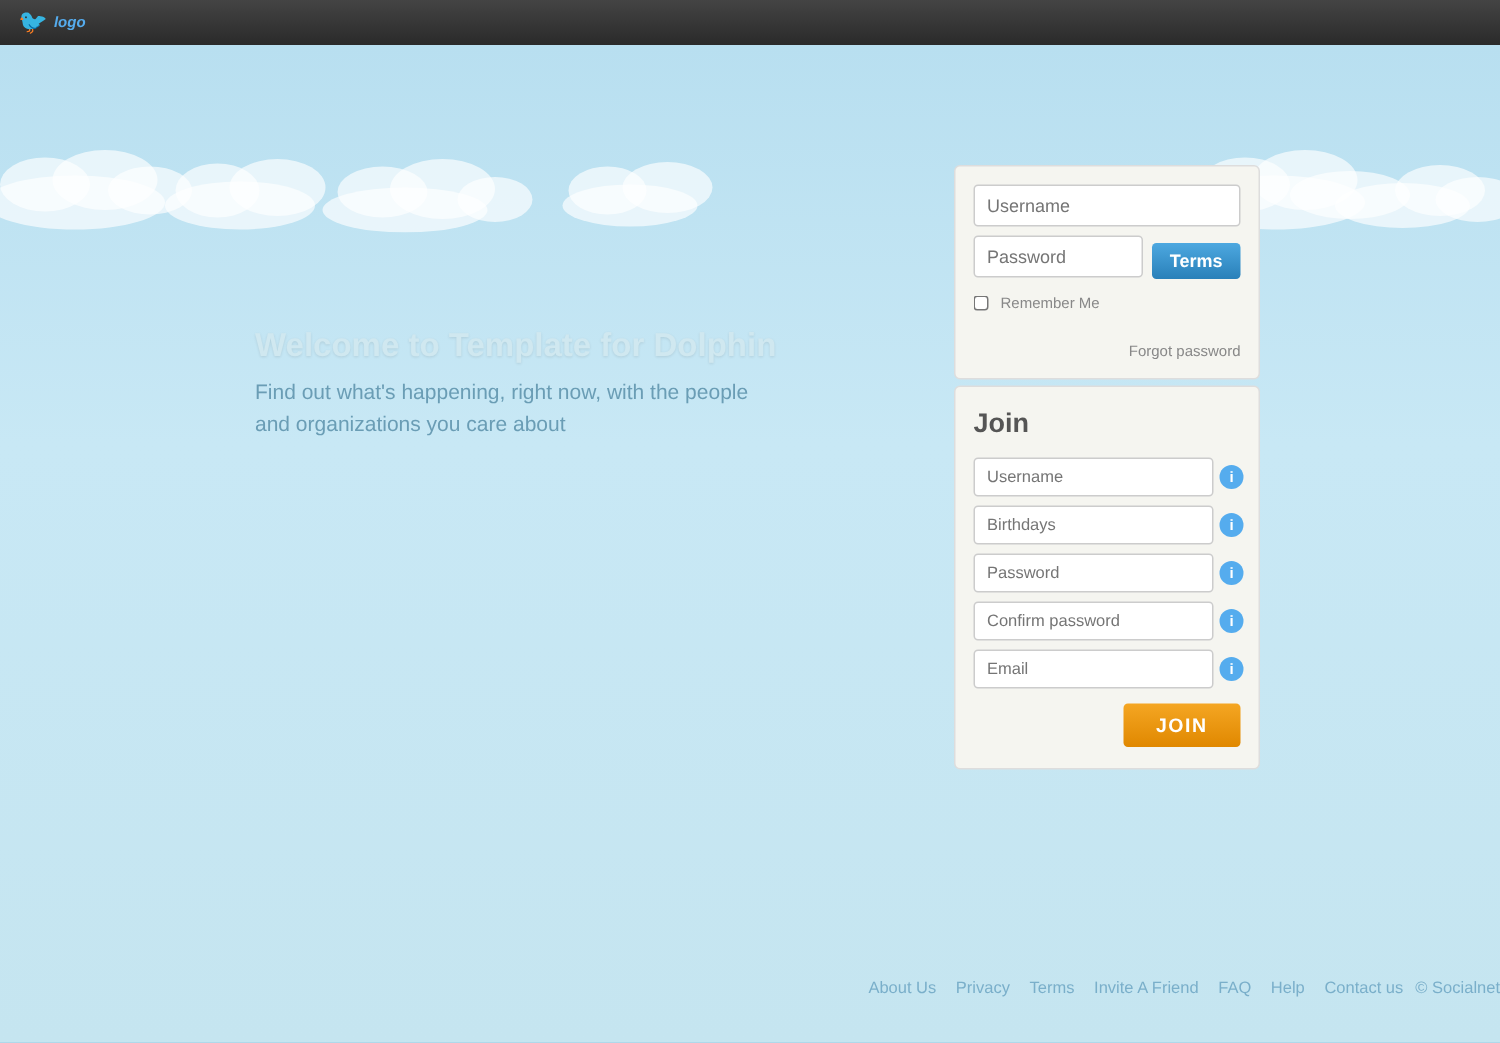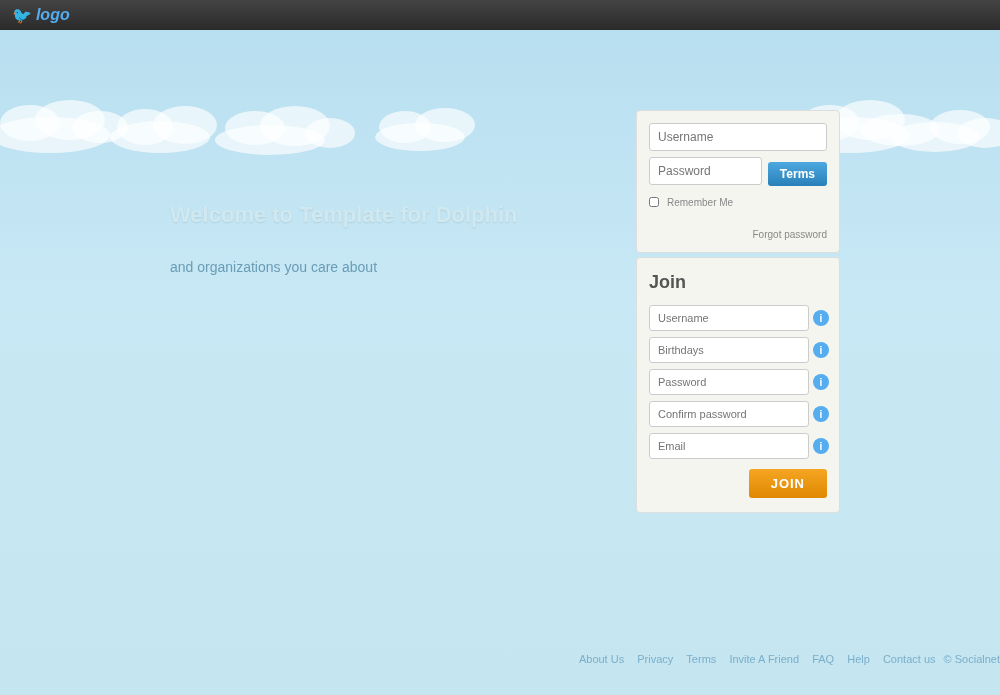--- a/index.html
+++ b/index.html
@@ -24,38 +24,38 @@
       display: flex;
       align-items: center;
       gap: 4px;
     }
     #navbar .bird-icon {
       color: #55acee;
       font-size: 16px;
     }
     #navbar .logo-text {
       color: #55acee;
-      font-size: 16px;
+      font-size: 10px;
       font-style: italic;
       font-weight: bold;
     }
 
     
     #sky {
       position: relative;
       width: 100%;
       height: 665px;
       background: linear-gradient(to bottom, #b8dff0 0%, #c8e8f5 40%, #c5e5f0 100%);
       overflow: hidden;
     }
 
     
     #welcome {
       position: absolute;
-      top: 172px;
+      top: 187px;
       left: 170px;
       width: 380px;
     }
     #welcome .welcome-title {
       color: #d0e8f0;
       font-size: 22px;
       font-weight: bold;
       margin-bottom: 8px;
       text-shadow: 0 1px 2px rgba(0,0,0,0.1);
     }
@@ -266,21 +266,21 @@
 
       <ellipse cx="760" cy="75" rx="50" ry="14"></ellipse>
       <ellipse cx="745" cy="64" rx="28" ry="16"></ellipse>
       <ellipse cx="780" cy="62" rx="32" ry="17"></ellipse>
     </g>
   </svg>
 
   <div id="welcome">
     <div class="welcome-title">Welcome to Template for Dolphin</div>
     <div class="welcome-sub">
-      <br>
+      <span>Find out what's happening, right now, with the people</span><br>
       <span>and organizations you care about</span>
     </div>
   </div>
 
   <div id="main-panel">
 
     <div id="login-box">
       <input type="text" placeholder="Username" style="">
       <div class="login-row">
         <input type="password" placeholder="Password" style="">

